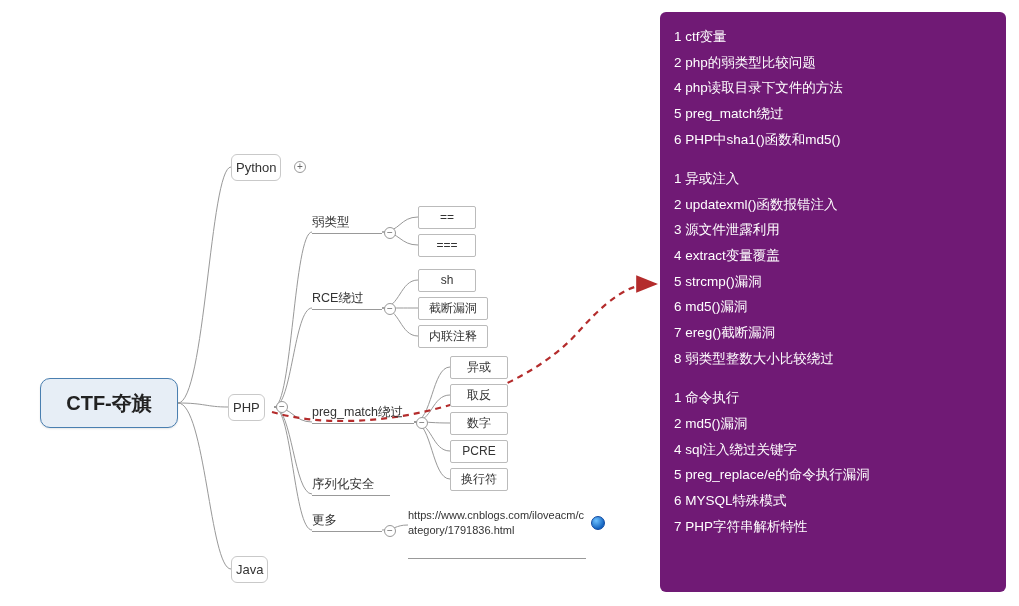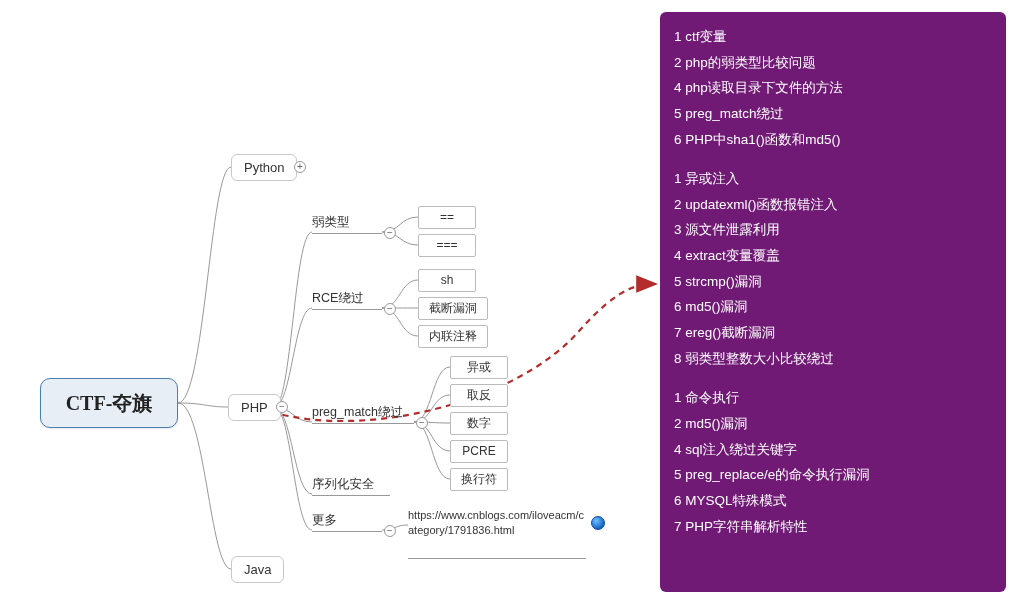--- a/index.html
+++ b/index.html
@@ -26,33 +26,32 @@
     border: 1px solid #4a7fb0;
     border-radius: 10px;
     background: #e7eef6;
     display: flex;
     align-items: center;
     justify-content: center;
     font-size: 20px;
     font-weight: bold;
     color: #222;
     box-shadow: 0 1px 2px rgba(0,0,0,.1);
-    font-family: Liberation Serif, serif;
   }
 
   
   .main-topic {
     position: absolute;
     border: 1px solid #c9c9c9;
     border-radius: 6px;
     background: #fff;
     display: flex;
     align-items: center;
     justify-content: center;
-    padding: 5px 12px;
+    padding: 5px 4px;
     font-size: 13px;
     color: #333;
   }
 
   
   .subtopic {
     position: absolute;
     height: 22px;
     display: flex;
     align-items: flex-start;

